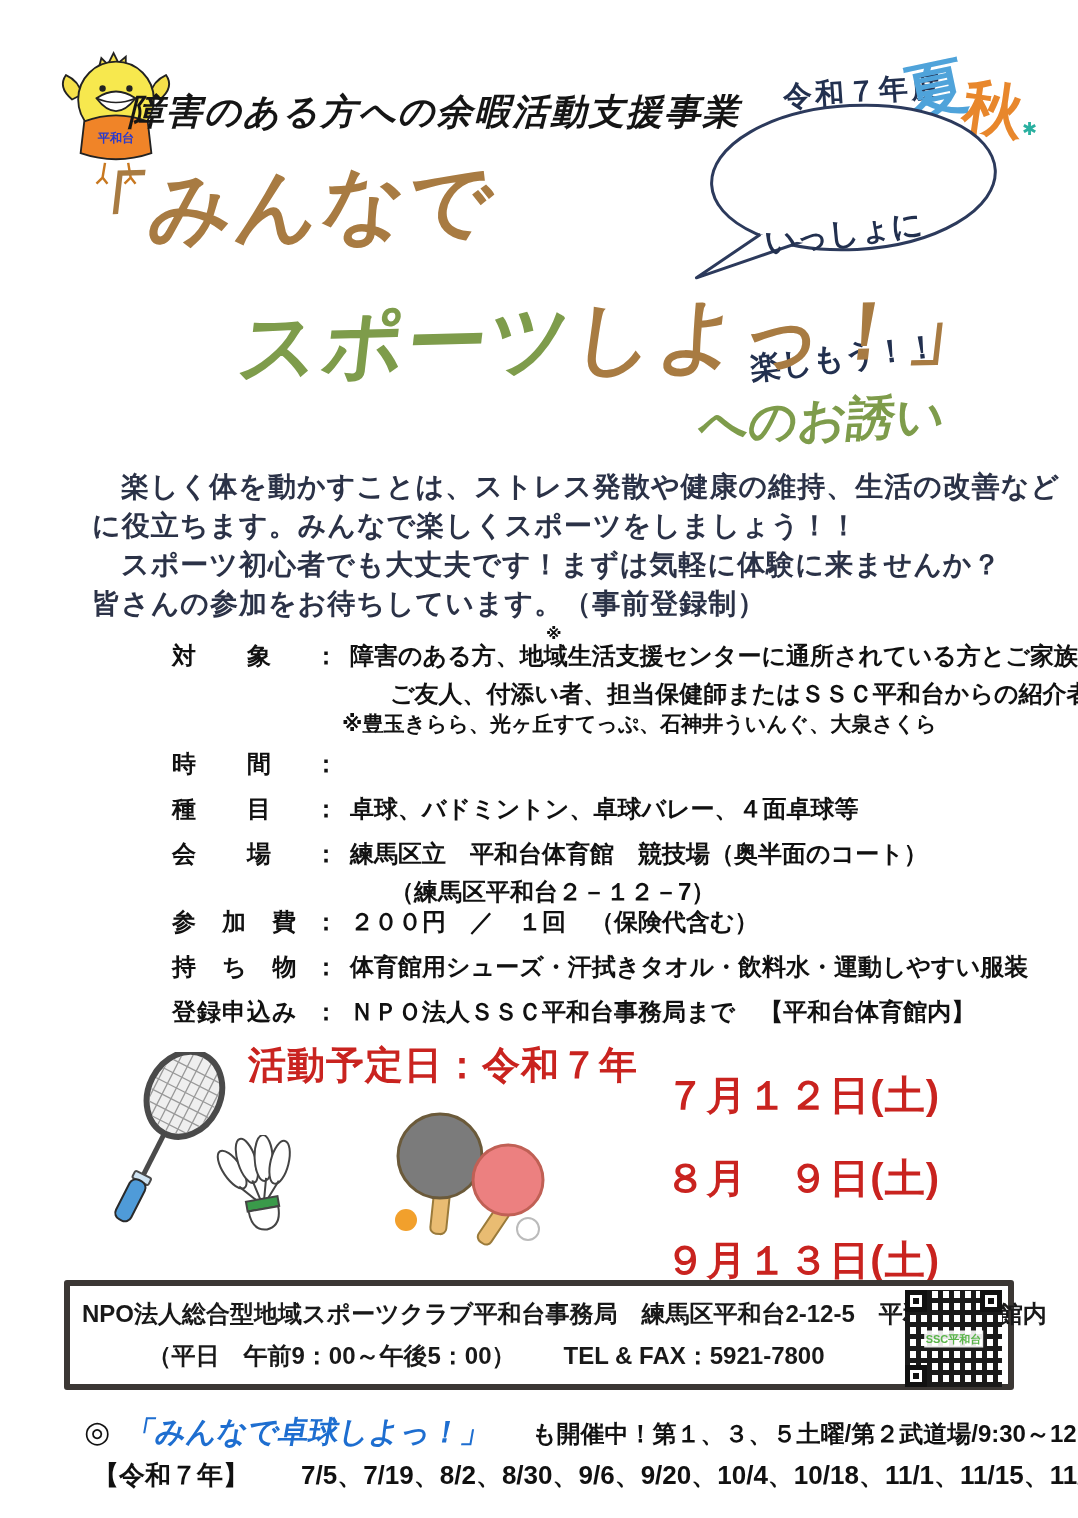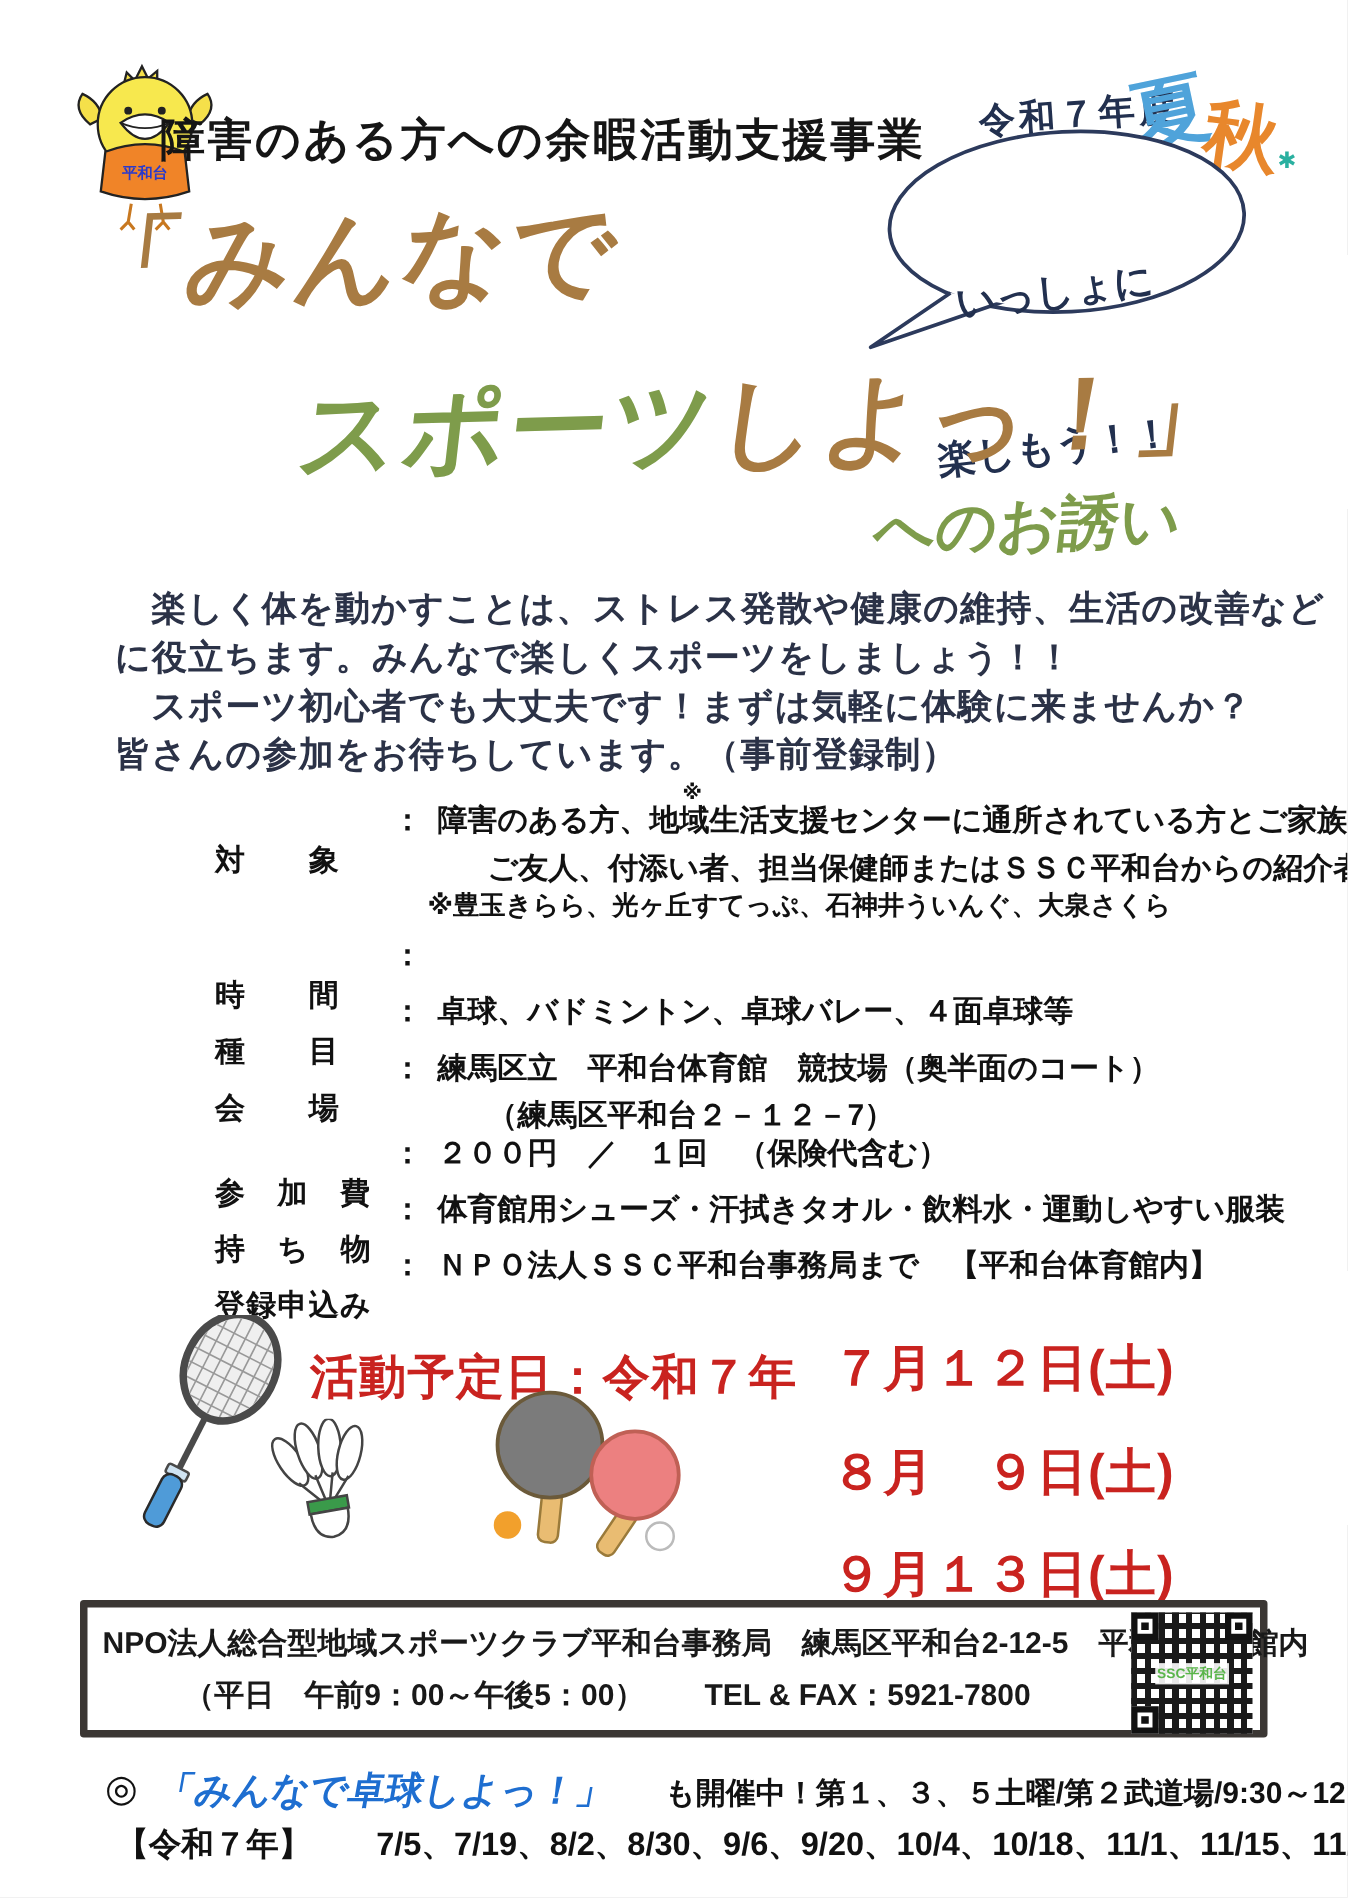--- a/index.html
+++ b/index.html
@@ -5,25 +5,25 @@
   html,body{margin:0;padding:0;background:#e8e8e8;}
   .poster{
     position:relative;width:1078px;height:1518px;margin:0 auto;background:#ffffff;
     font-family:"Liberation Sans","DejaVu Sans",sans-serif;color:#111;overflow:hidden;
   }
   .abs{position:absolute;white-space:pre;}
   .pop{font-weight:900;}
   .navy{color:#22304f;}
   .brown{color:#a87b42;}
   .green{color:#7e9c4b;}
-  .red{color:#c9231f;margin-top:36px;}
+  .red{color:#c9231f;}
   .blue{color:#1e6ed0;}
   .skew{transform:skewX(-8deg) rotate(-1.5deg);}
   .intro-line{left:92px;font-size:28px;font-weight:800;color:#2b3247;letter-spacing:1px;}
-  .dt-label{left:172px;font-size:24px;font-weight:700;letter-spacing:1px;margin-top:32px;}
+  .dt-label{left:172px;font-size:24px;font-weight:700;letter-spacing:1px;}
   .dt-colon{left:314px;font-size:24px;font-weight:700;}
   .dt-val{left:350px;font-size:24px;font-weight:700;letter-spacing:0px;}
   .date-line{text-align:right;font-size:40px;font-weight:900;line-height:46.5px;color:#c9231f;letter-spacing:1px;}
   .footer-box{
     position:absolute;left:64px;top:1280px;width:950px;height:110px;
     border:6px solid #3b3734;border-radius:3px;background:#fff;box-sizing:border-box;
   }
   .footer-line{position:absolute;left:12px;right:118px;text-align:center;font-size:24px;font-weight:600;color:#191919;white-space:pre;}
   .qr{position:absolute;right:6px;top:4px;width:97px;height:97px;background:#fff;}
   .qr-noise{position:absolute;inset:0;
@@ -48,21 +48,21 @@
     <ellipse cx="50" cy="40" rx="31" ry="31" fill="#f7e84e" stroke="#222" stroke-width="1.5"></ellipse>
     <path d="M24 58 Q50 48 76 58 L79 84 Q50 94 21 84 Z" fill="#f08428" stroke="#222" stroke-width="1.5"></path>
     <circle cx="39" cy="31" r="2.6" fill="#222"></circle>
     <circle cx="61" cy="31" r="2.6" fill="#222"></circle>
     <path d="M34 39 Q50 28 66 39 Q50 60 34 39 Z" fill="#fff" stroke="#222" stroke-width="1.5"></path>
     <path d="M34 39 Q50 46 66 39" stroke="#222" stroke-width="1.2" fill="none"></path>
     <path d="M41 92 L39 104 M39 104 L34 109 M39 104 L43 109 M60 92 L62 104 M62 104 L57 109 M62 104 L66 109" stroke="#c87820" stroke-width="2" fill="none"></path>
     <text x="50" y="75" font-size="10" fill="#2a3acc" text-anchor="middle" font-weight="bold">平和台</text>
   </svg>
 
-  <div class="abs" style="left:128px;top:88px;font-size:36px;font-weight:800;letter-spacing:2px;color:#151515;">障害のある方への余暇活動支援事業</div>
+  <div class="abs" style="left:128px;top:88px;font-size:36px;font-weight:800;letter-spacing:2px;color:#151515;font-style:italic;">障害のある方への余暇活動支援事業</div>
 
   <div class="abs navy" style="left:783px;top:72px;font-size:29px;font-weight:800;letter-spacing:3px;transform:rotate(-4deg);">令和７年度</div>
   <div class="abs pop" style="left:905px;top:48px;font-size:62px;color:#4fa3da;transform:rotate(-12deg);">夏</div>
   <div class="abs pop" style="left:963px;top:70px;font-size:60px;color:#e8872c;transform:rotate(8deg);">秋</div>
   <div class="abs" style="left:1022px;top:118px;font-size:18px;color:#2ab0a0;">✱</div>
 
   <svg class="abs" style="left:686px;top:98px;transform:rotate(-3deg);" width="316" height="180" viewBox="0 0 316 180">
     <ellipse cx="168" cy="80" rx="142" ry="72" fill="#fff" stroke="#2c3a5c" stroke-width="3"></ellipse>
     <path d="M72 132 L6 172 L118 140" fill="#fff" stroke="#2c3a5c" stroke-width="3" stroke-linejoin="round"></path>
     <ellipse cx="168" cy="80" rx="138" ry="68" fill="#fff"></ellipse>

